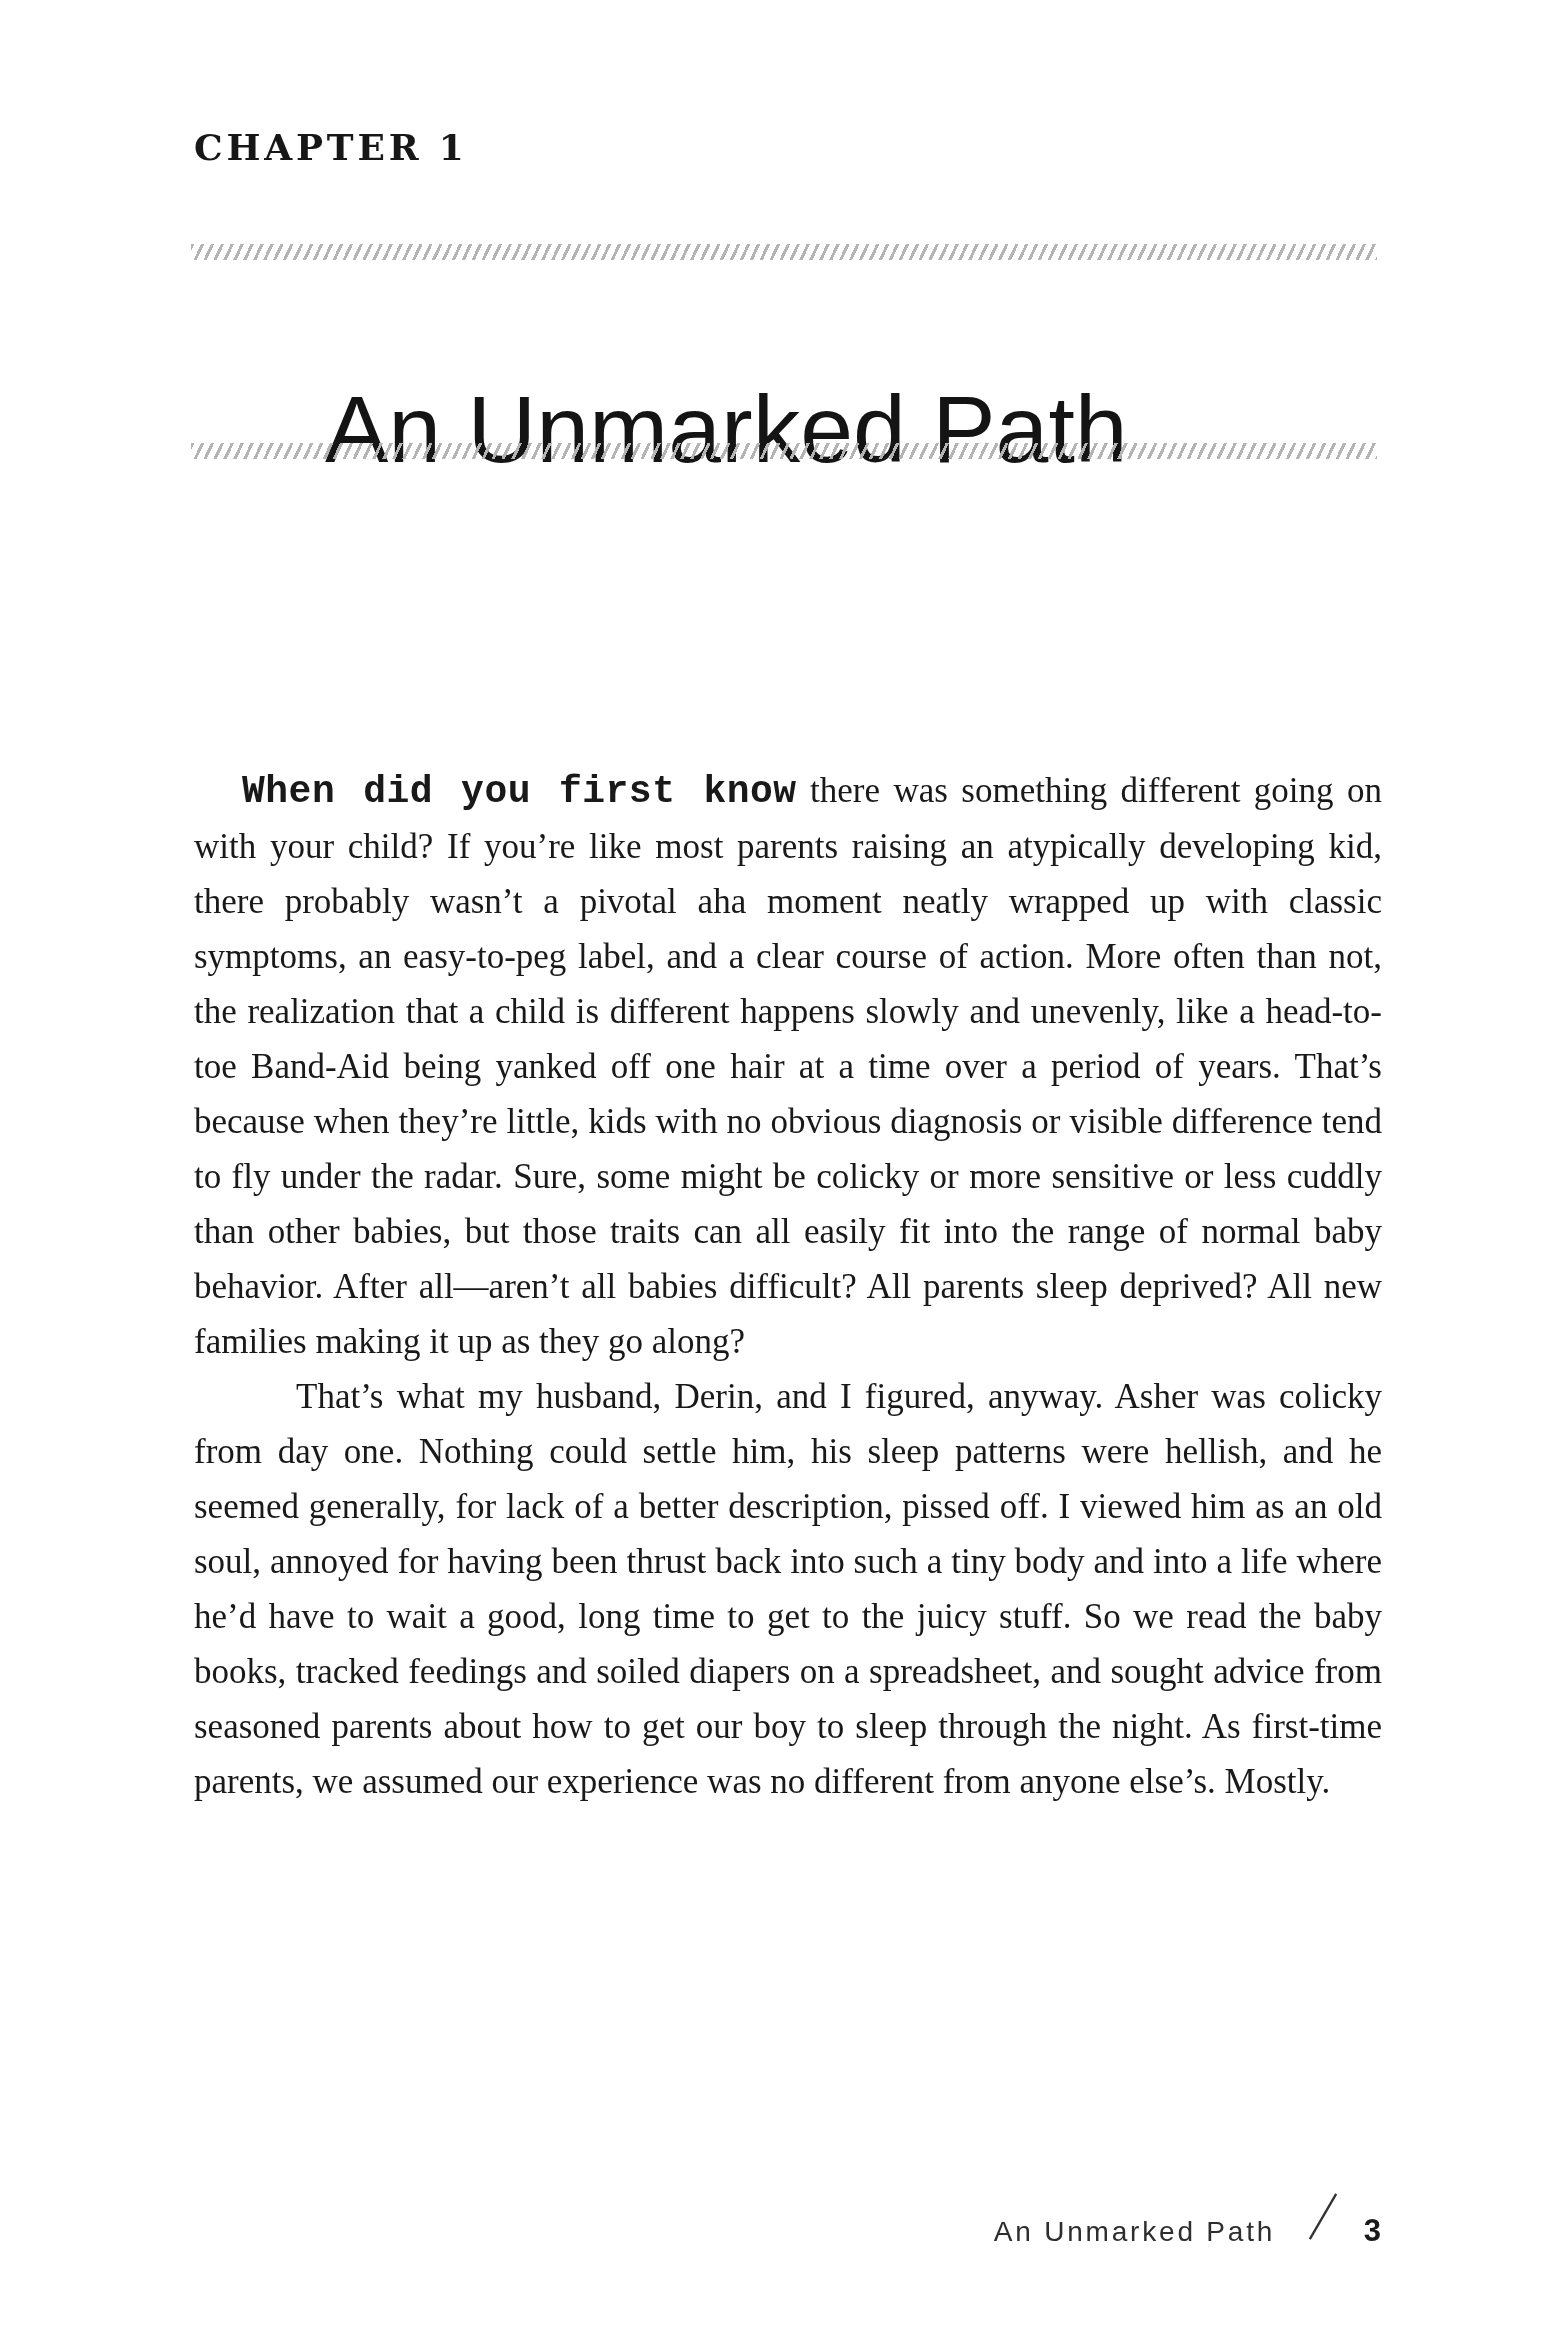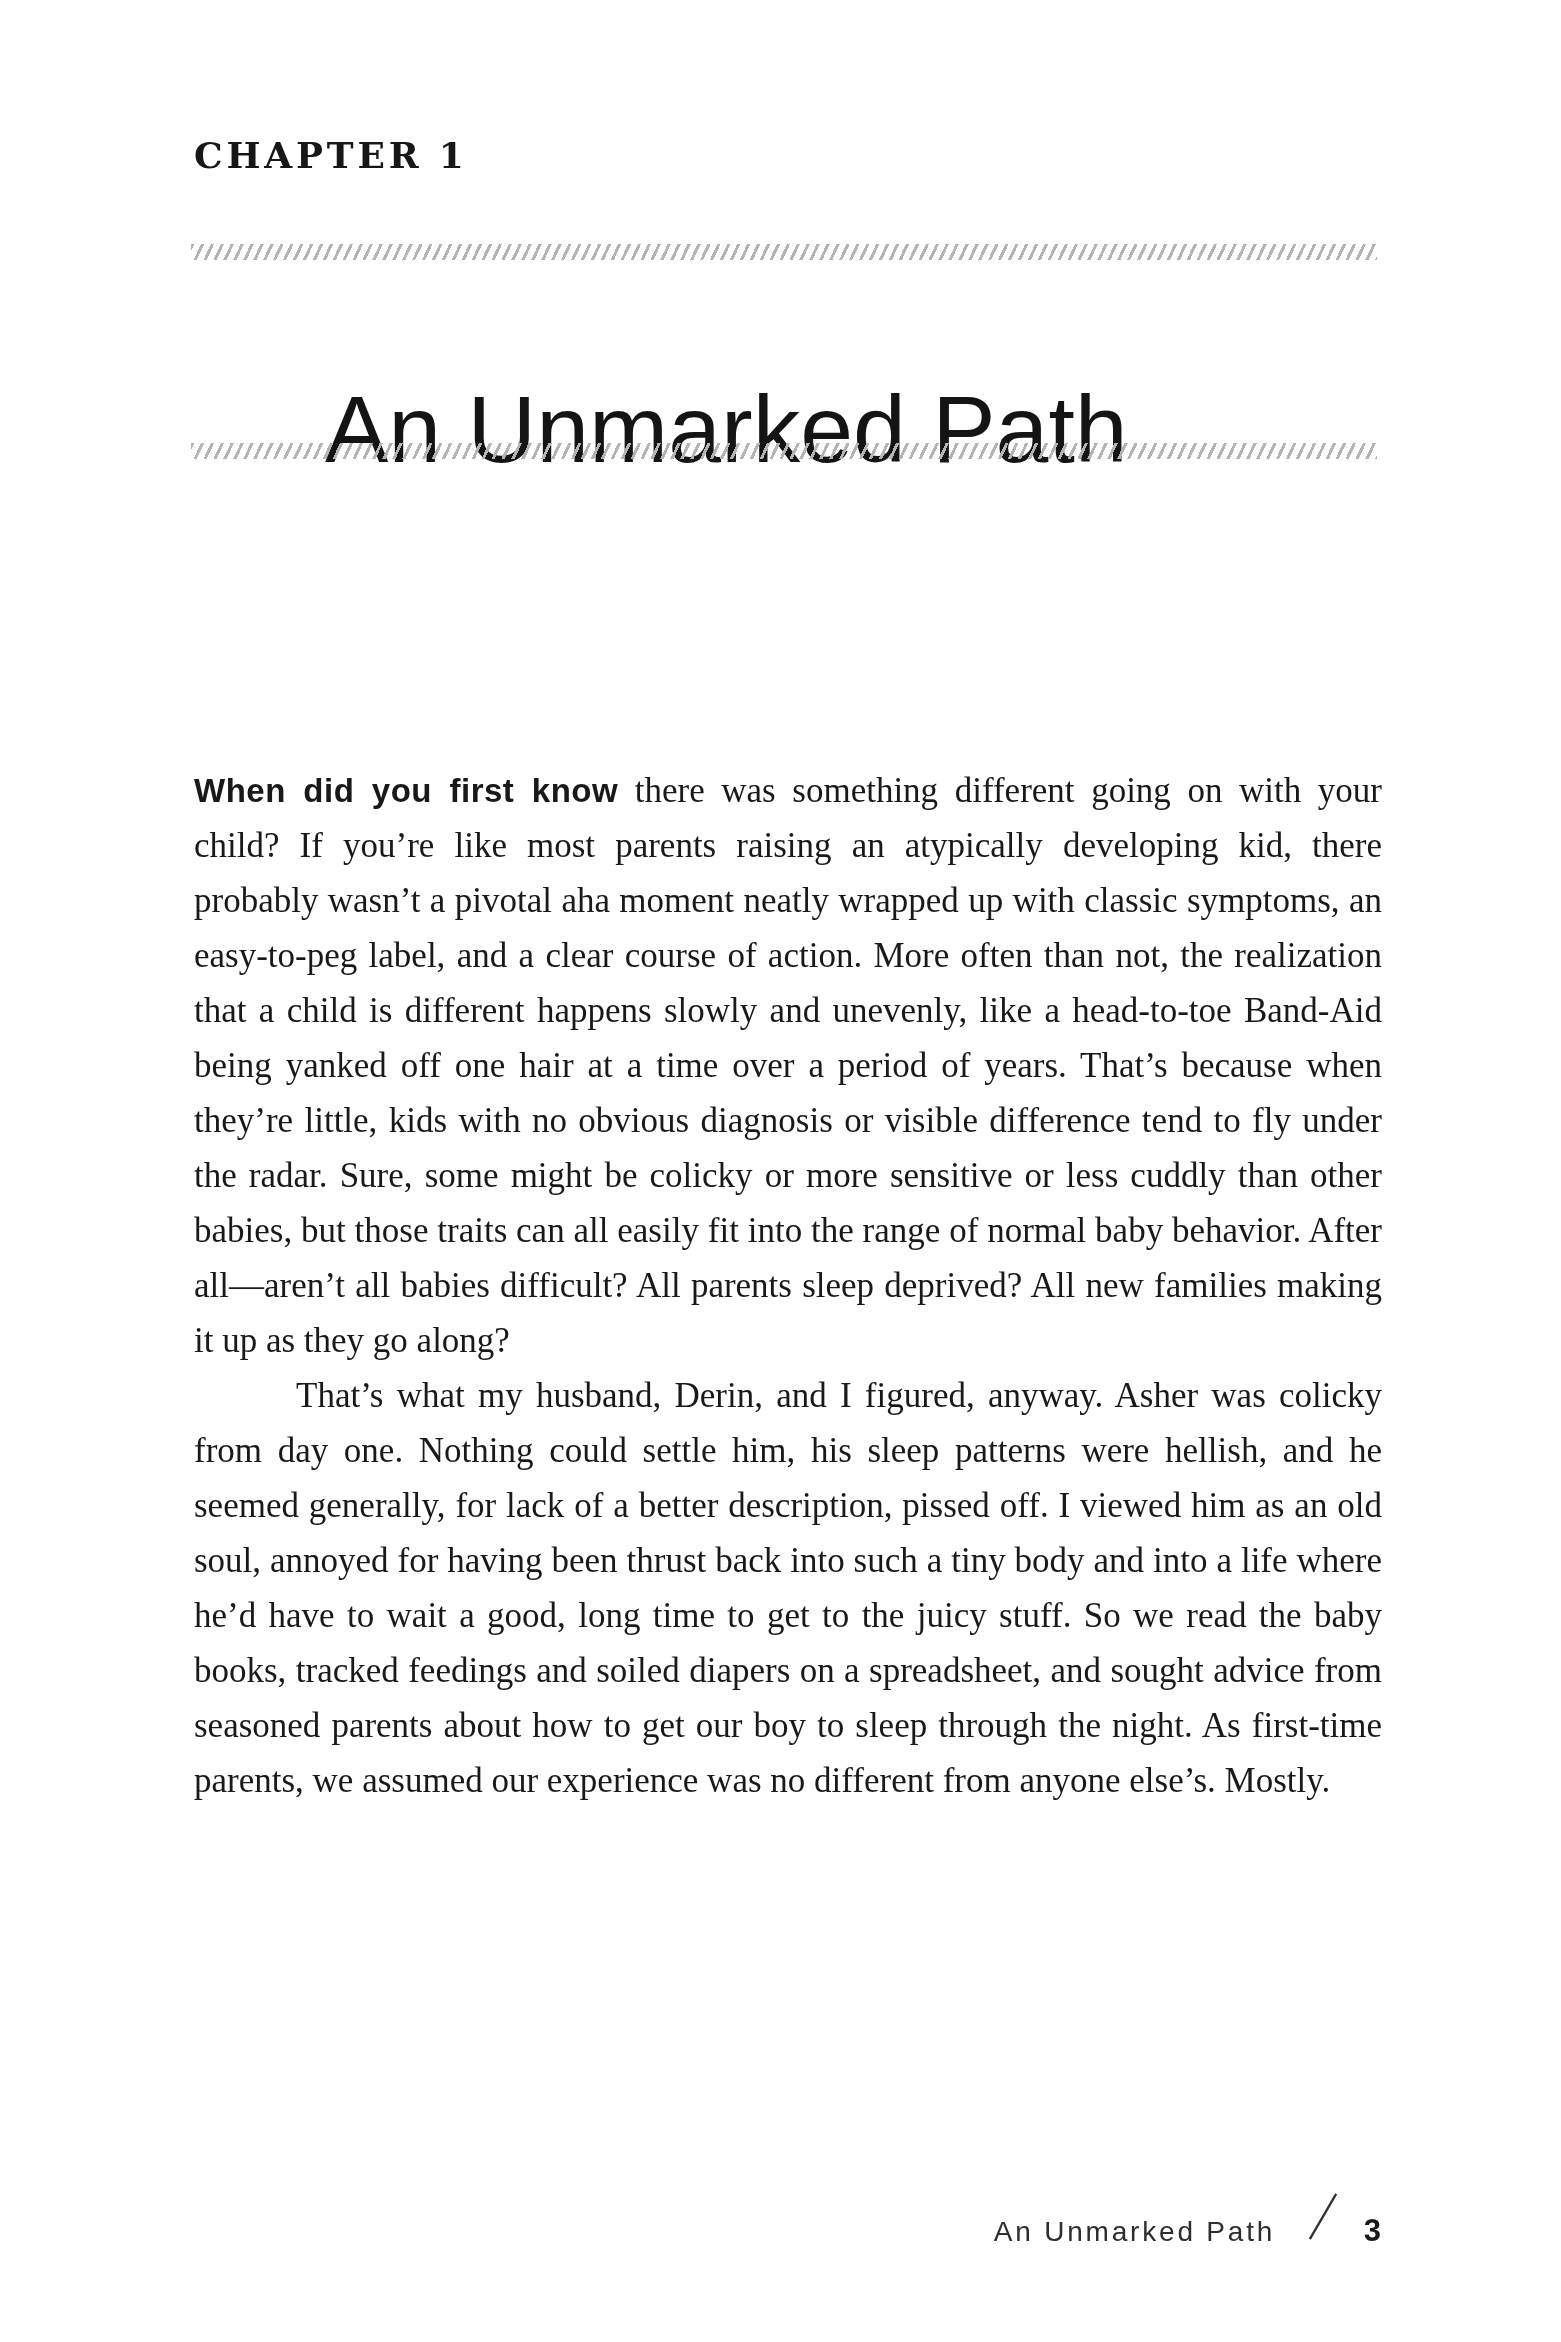--- a/index.html
+++ b/index.html
@@ -17,21 +17,21 @@
   .page {
     position: absolute;
     inset: 0;
     background: #ffffff;
     outline: 0.9px solid #e9e9e9;
     outline-offset: -0.9px;
   }
   .chapter-label {
     position: absolute;
     left: 194px;
-    top: 134px;
+    top: 126px;
     font-family: "DejaVu Serif", serif;
     font-weight: 700;
     font-size: 36px;
     letter-spacing: 3.8px;
     color: #171717;
     white-space: nowrap;
   }
   .slash-rule {
     position: absolute;
     left: 191px;
@@ -64,24 +64,25 @@
     width: 1188px;
     font-family: "Liberation Serif", serif;
     font-size: 35px;
     line-height: 55px;
     text-align: justify;
     color: #191919;
   }
   .body-para { margin: 0; }
   .body-para.indented { text-indent: 102px; }
   .run-lead {
-    font-family: Liberation Sans, sans-serif;
+    font-family: Liberation Mono, monospace;
     font-weight: 700;
-    font-size: 33px;
+    font-size: 38px;
     letter-spacing: 0.5px;
+    margin-left: 48px;
   }
   .run-italic { }
   .run-normal { font-style: normal; }
   .footer {
     position: absolute;
     top: 2192px;
     right: 180px;
     display: flex;
     align-items: baseline;
     white-space: nowrap;

